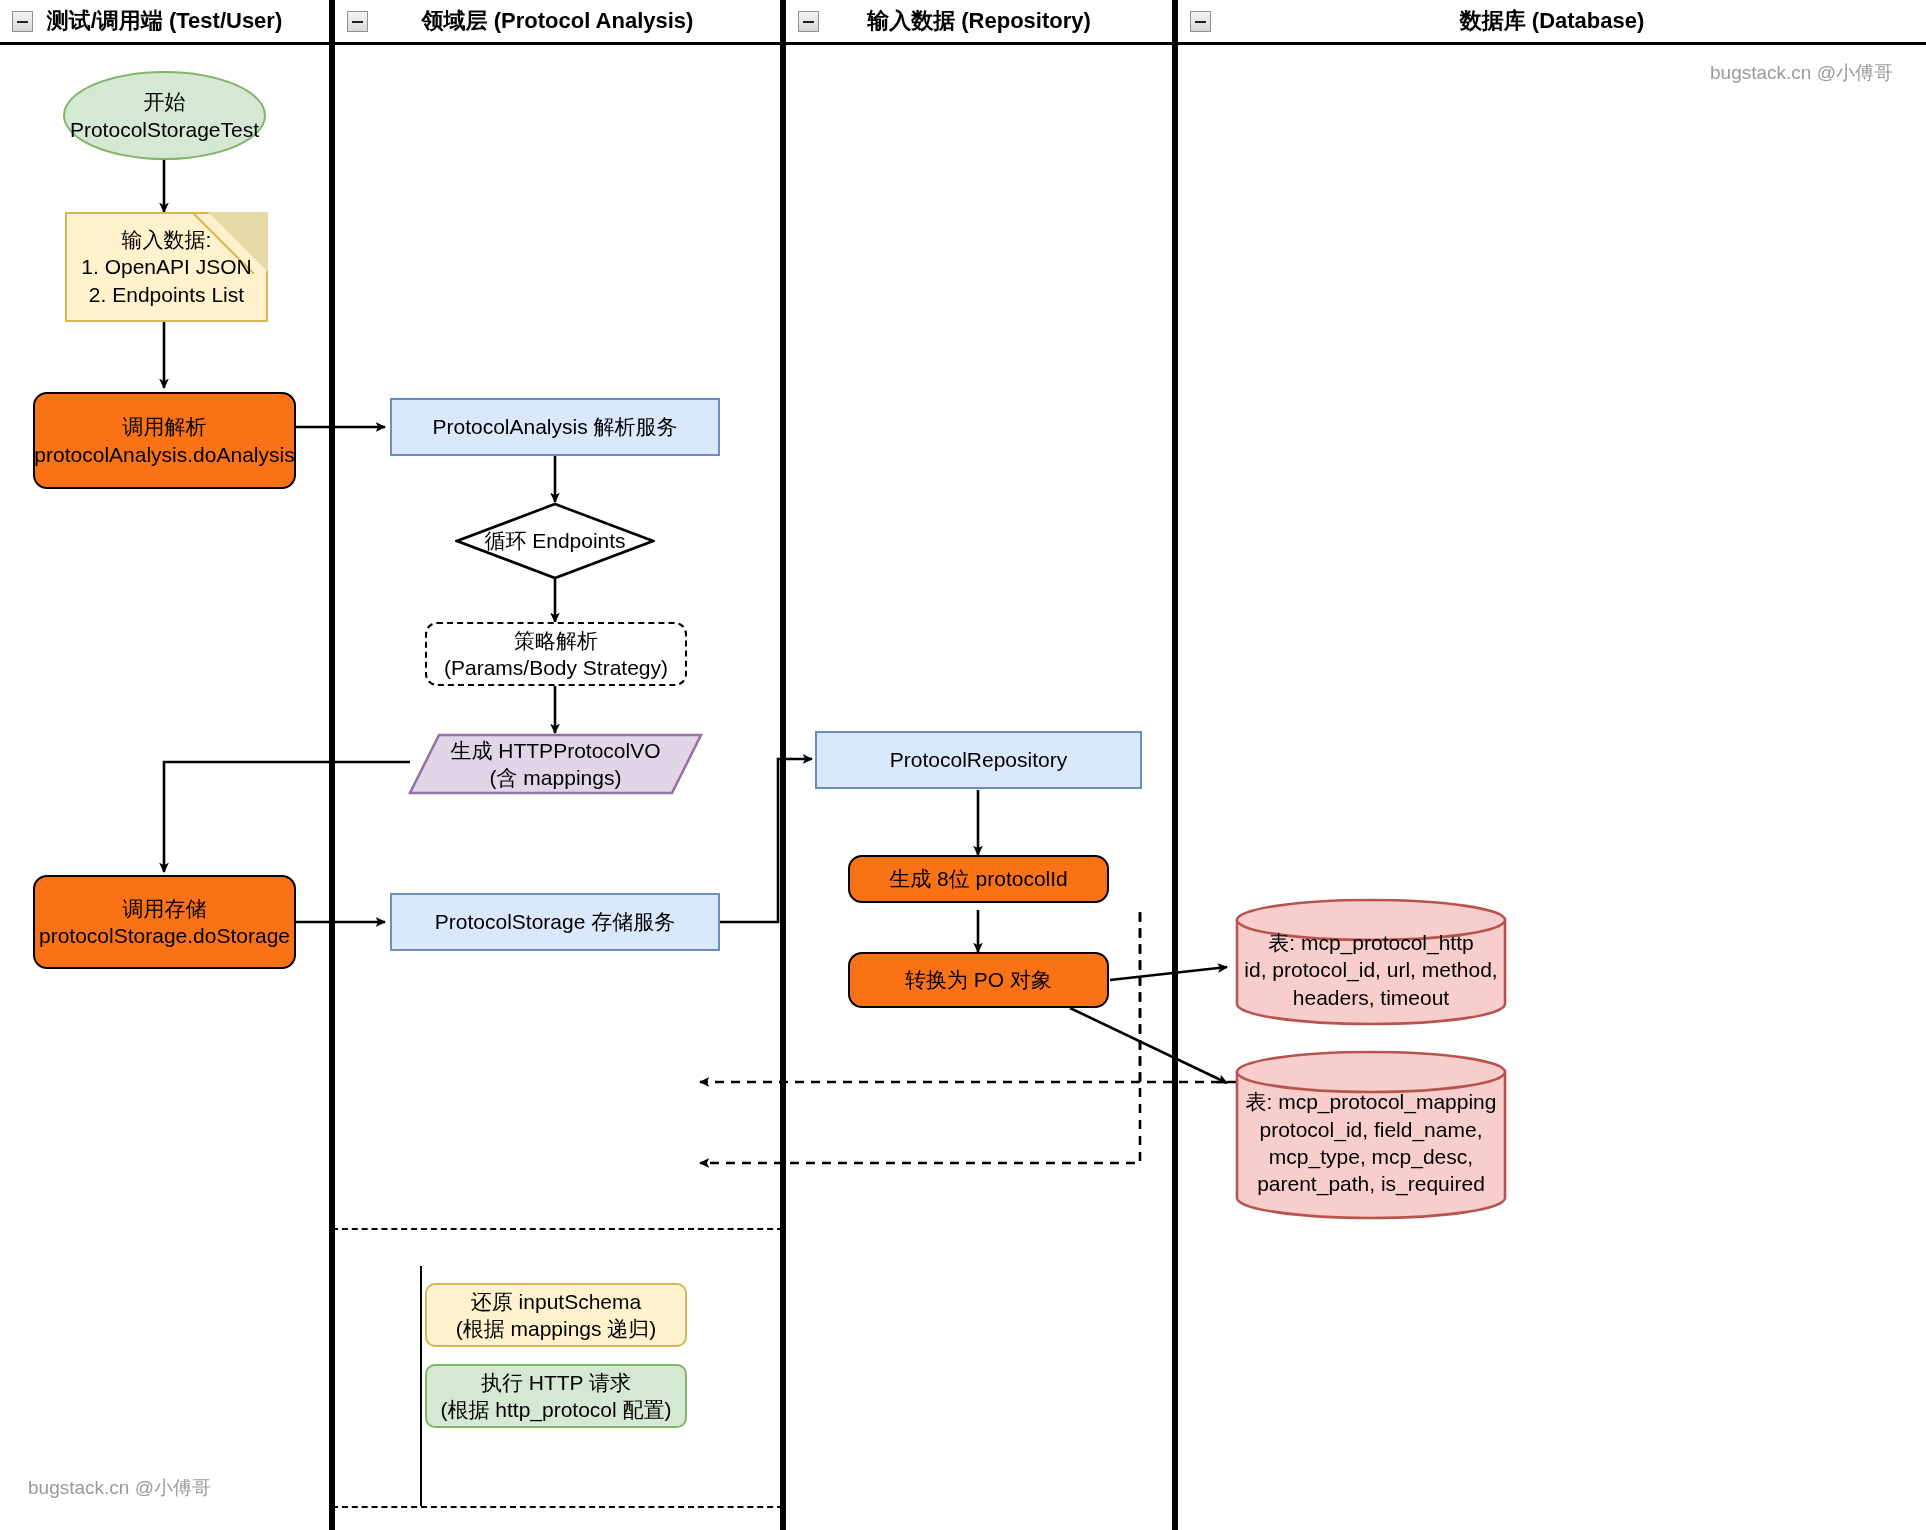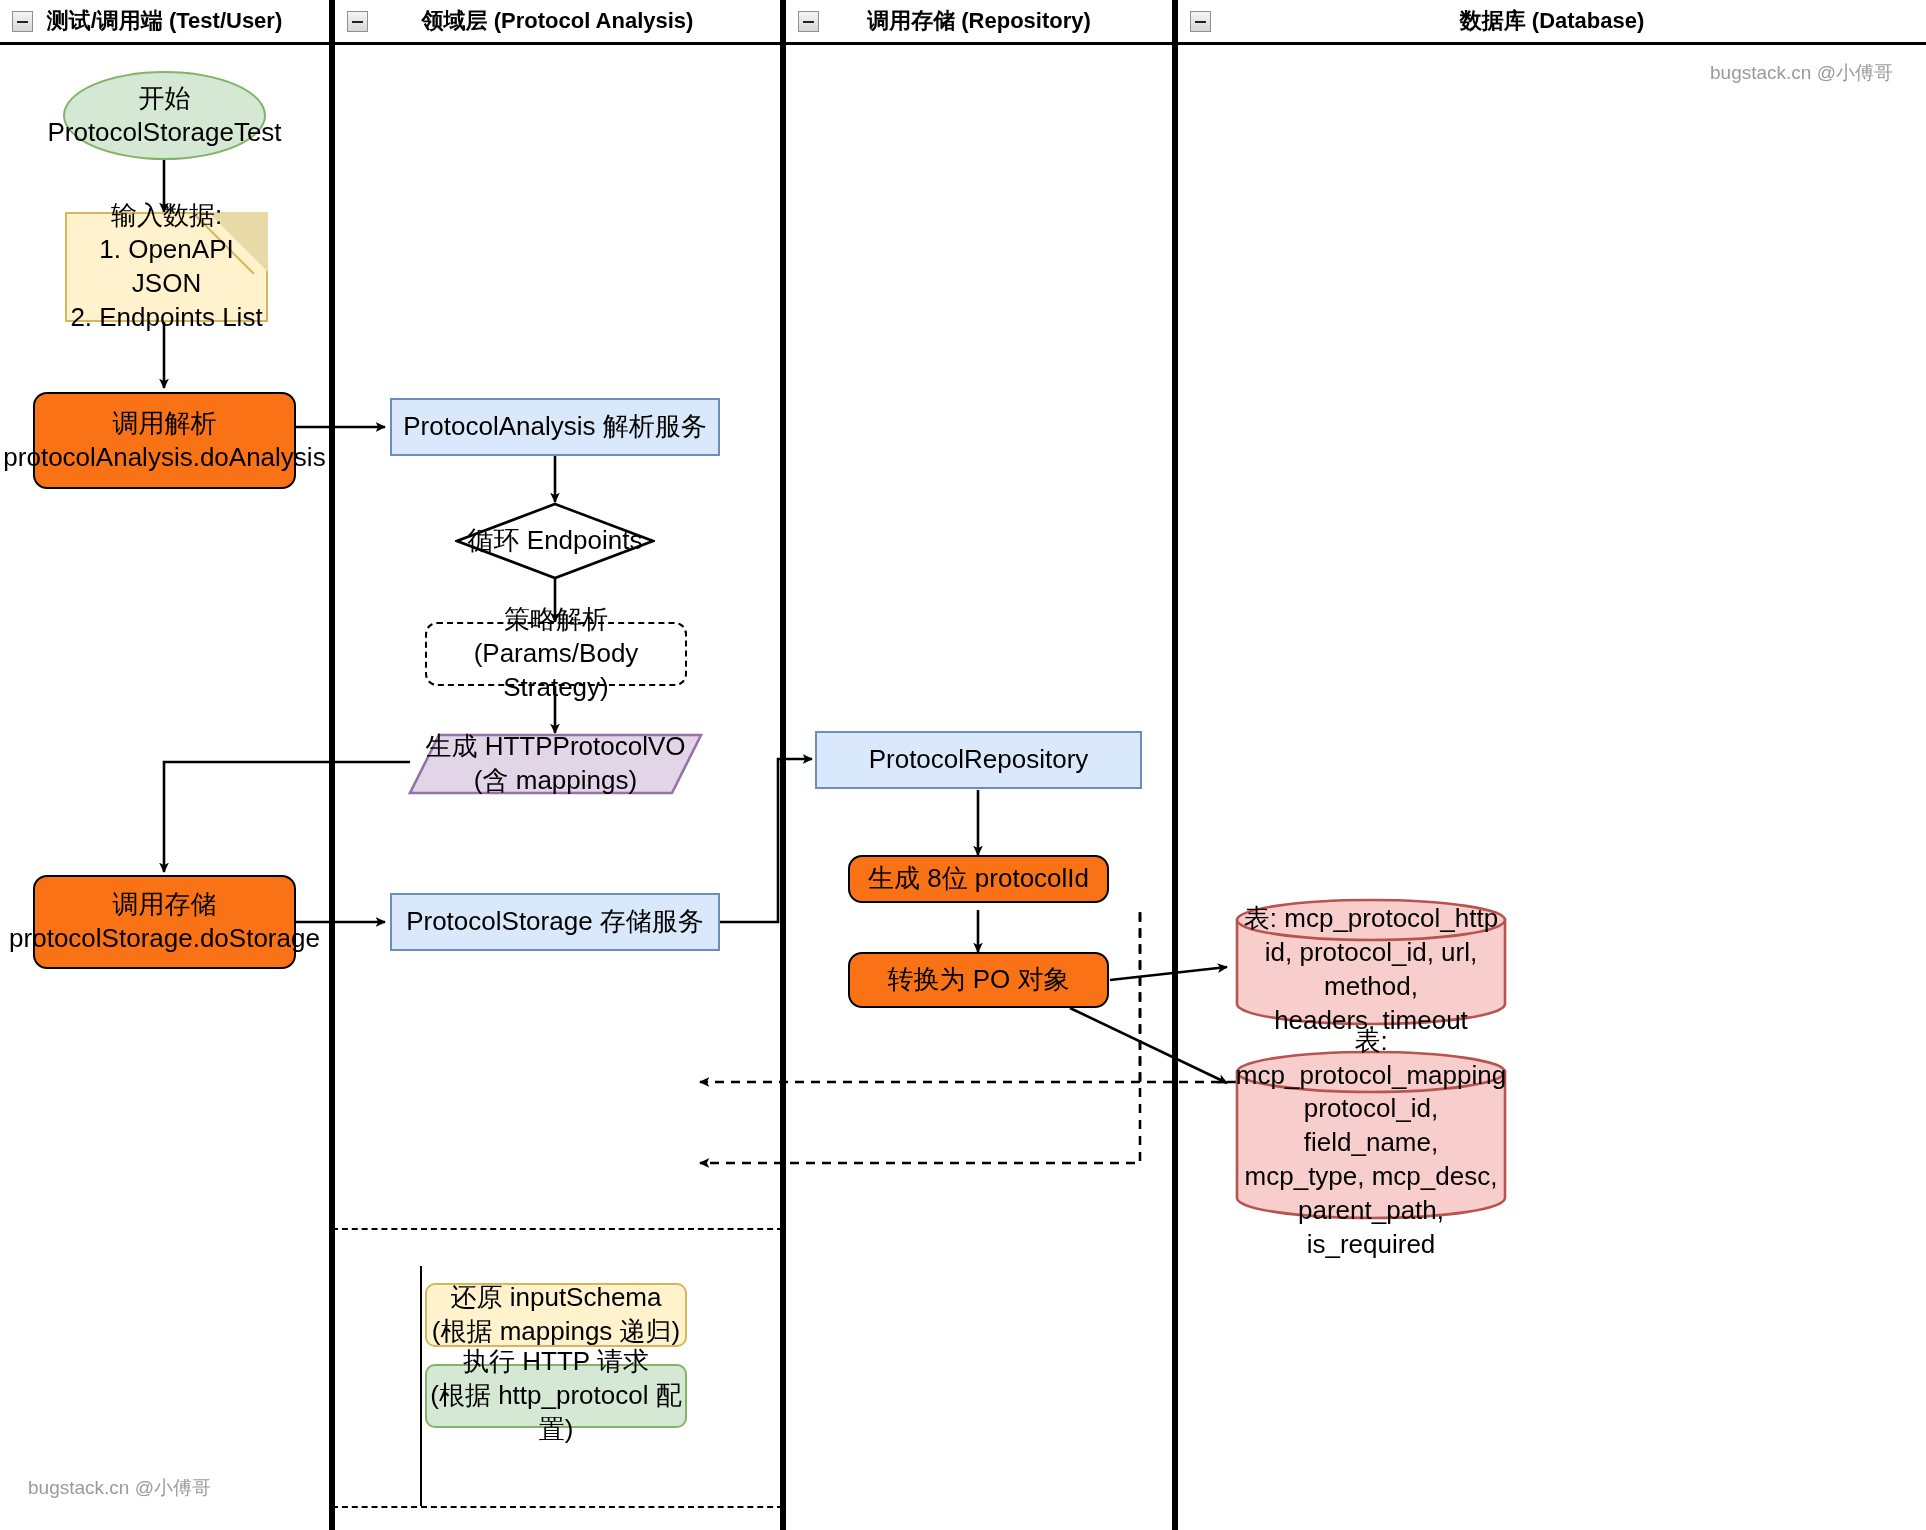--- a/index.html
+++ b/index.html
@@ -62,21 +62,21 @@
   }
 
   
   .node {
     position: absolute;
     display: flex;
     align-items: center;
     justify-content: center;
     text-align: center;
     color: #000;
-    font-size: 26px;
+    font-size: 21px;
     line-height: 1.30;
     white-space: pre-line;
     z-index: 4;
   }
 
   .n-start {
     border-radius: 50%;
     background: #d5e8d4;
     border: 2px solid #82b366;
   }
@@ -229,21 +229,21 @@
   <div class="lane" style="left:332px; width:451px;">
     <div class="lane-header">
       <span class="collapse-box"></span>
       <span class="lane-title">领域层 (Protocol Analysis)</span>
     </div>
   </div>
 
   <div class="lane" style="left:783px; width:392px;">
     <div class="lane-header">
       <span class="collapse-box"></span>
-      <span class="lane-title">调用存储 (Repository)</span>
+      <span class="lane-title">输入数据 (Repository)</span>
     </div>
   </div>
 
   <div class="lane" style="left:1175px; width:751px; border-right:none;">
     <div class="lane-header">
       <span class="collapse-box"></span>
       <span class="lane-title">数据库 (Database)</span>
     </div>
   </div>
 

